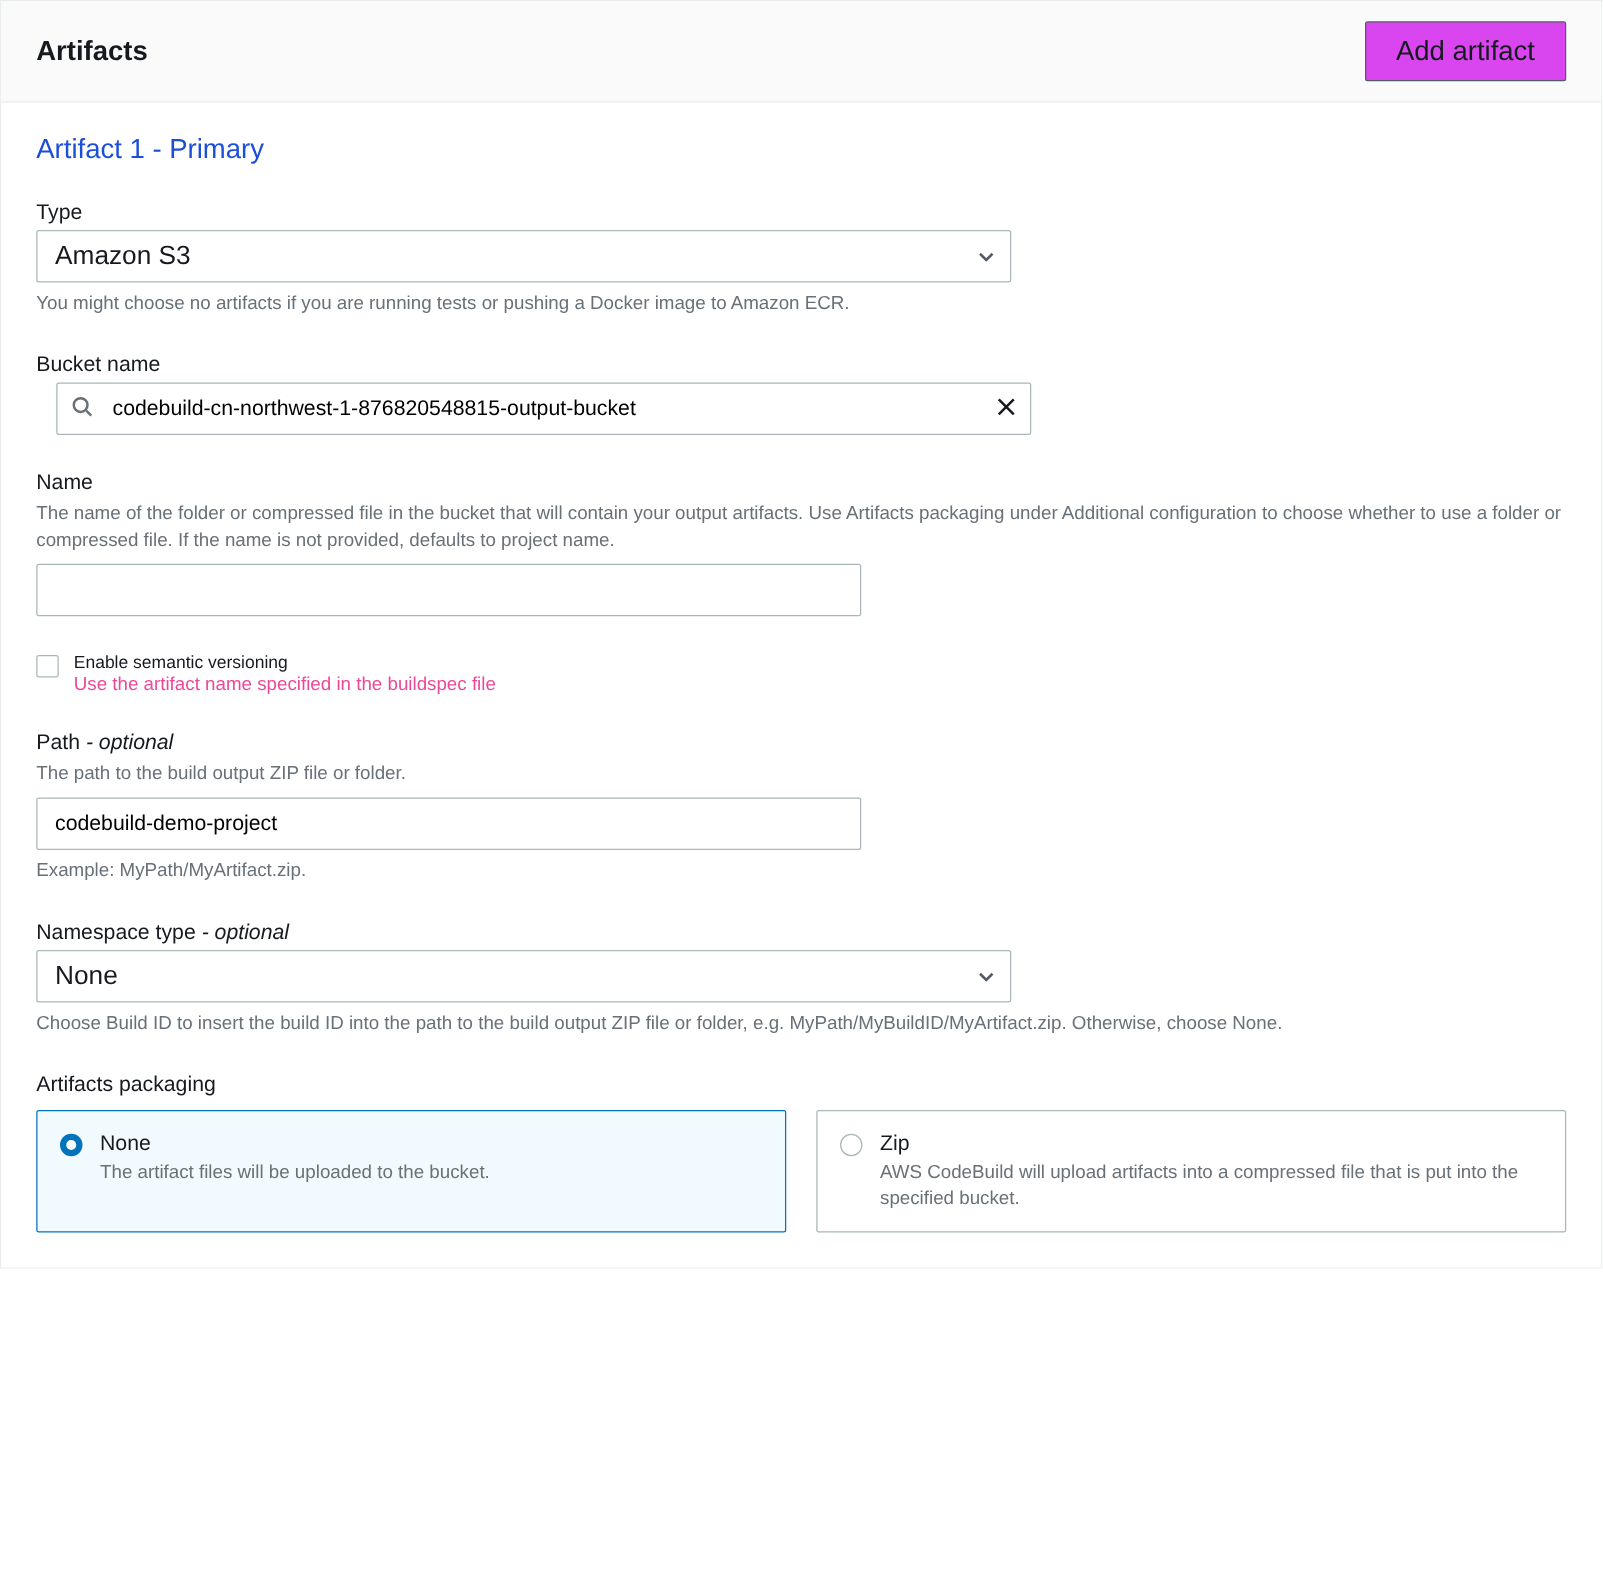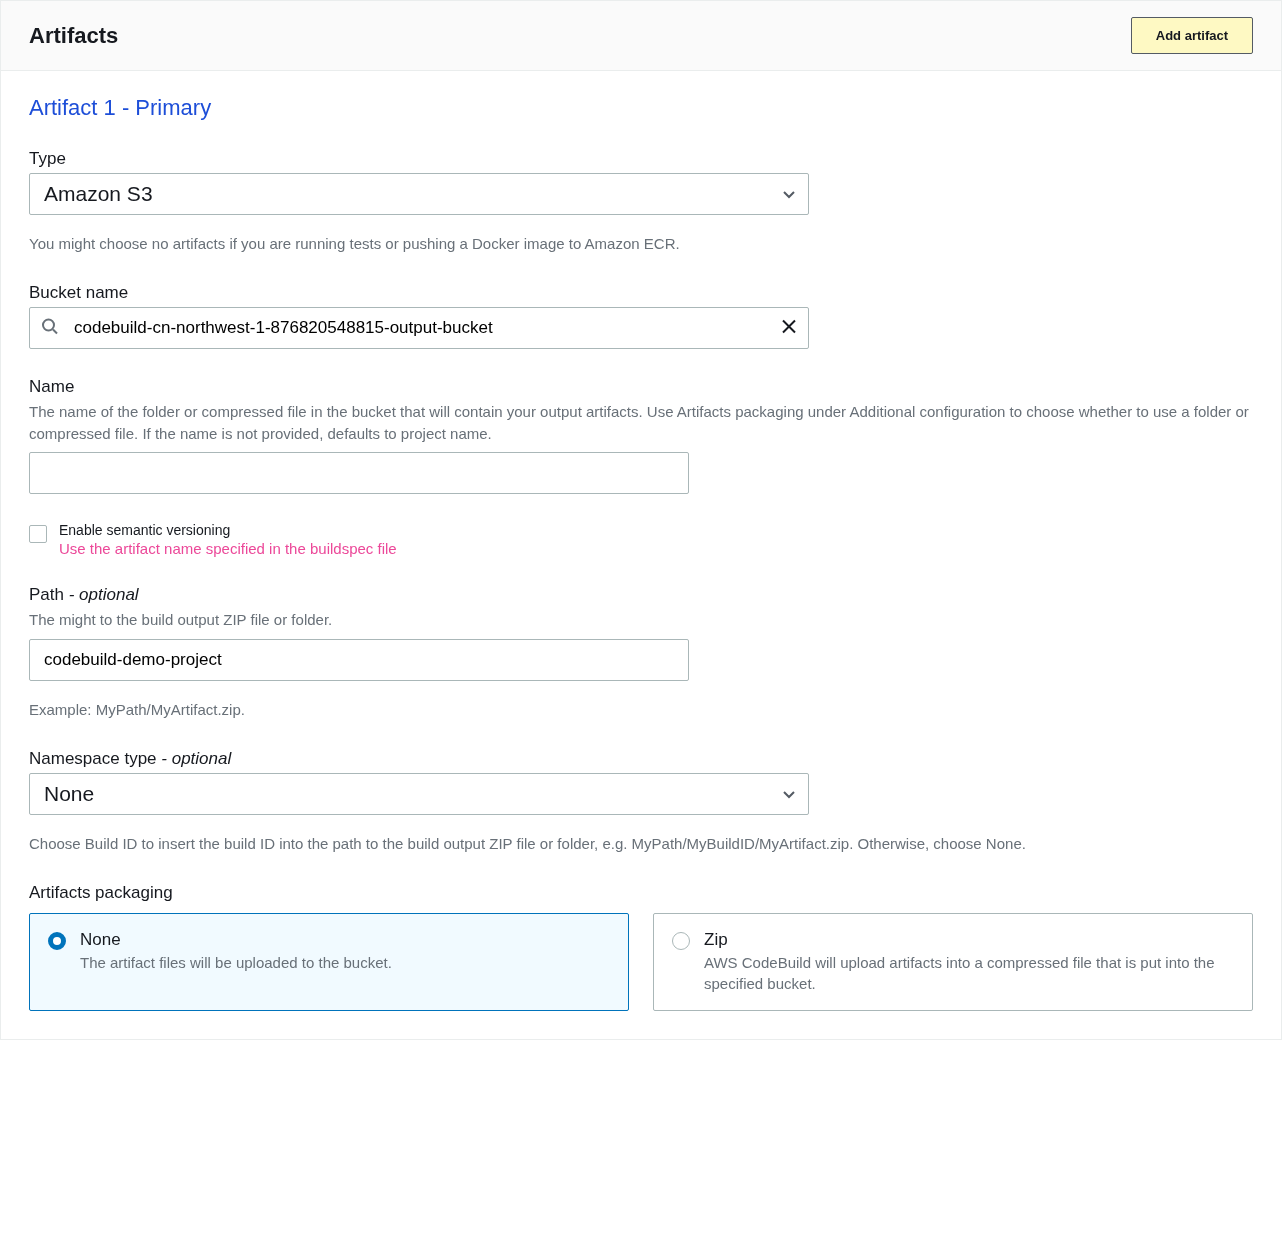--- a/index.html
+++ b/index.html
@@ -21,25 +21,25 @@
   padding: 16px 28px;
   background: #fafafa;
   border-bottom: 1px solid #eaeded;
 }
 .panel-title {
   font-size: 22px;
   font-weight: 700;
   color: #16191f;
 }
 .btn-outline {
-  background: #fef9c3;
+  background: #d946ef;
   border: 1px solid #545b64;
   color: #16191f;
-  font-weight: 700;
-  font-size: 13px;
+  font-weight: 400;
+  font-size: 22px;
   padding: 10px 24px;
   cursor: pointer;
   border-radius: 2px;
 }
 .panel-body { padding: 24px 28px 28px; }
 .section-title {
   font-size: 22px;
   font-weight: 400;
   color: #1d4ed8;
   margin-bottom: 28px;
@@ -58,21 +58,21 @@
 }
 .form-description {
   font-size: 15px;
   color: #687078;
   line-height: 1.45;
   margin-bottom: 8px;
 }
 .form-help {
   font-size: 15px;
   color: #687078;
-  margin-top: 18px;
+  margin-top: 6px;
   line-height: 1.45;
 }
 .select-wrapper {
   position: relative;
   width: 780px;
   max-width: 100%;
 }
 .select-box {
   width: 100%;
   height: 42px;
@@ -89,20 +89,21 @@
   position: absolute;
   right: 14px;
   top: 50%;
   transform: translateY(-50%);
   pointer-events: none;
 }
 .search-wrapper {
   position: relative;
   width: 780px;
   max-width: 100%;
+  margin-left: 16px;
 }
 .search-input {
   width: 100%;
   height: 42px;
   border: 1px solid #aab7b8;
   padding: 0 44px 0 44px;
   font-size: 17px;
   border-radius: 2px;
 }
 .search-icon-pos {
@@ -255,21 +256,21 @@
           <div class="cb-label">Enable semantic versioning</div>
           <div class="cb-desc">Use the artifact name specified in the buildspec file</div>
         </div>
       </div>
     </div>
 
     <div class="form-group">
       <label class="form-label">
         <span>Path</span><span class="optional"> - optional</span>
       </label>
-      <div class="form-description">The might to the build output ZIP file or folder.</div>
+      <div class="form-description">The path to the build output ZIP file or folder.</div>
       <input class="text-input" value="codebuild-demo-project" style="">
       <div class="form-help">Example: MyPath/MyArtifact.zip.</div>
     </div>
 
     <div class="form-group">
       <label class="form-label">
         <span>Namespace type</span><span class="optional"> - optional</span>
       </label>
       <div class="select-wrapper">
         <div class="select-box" tabindex="0">

